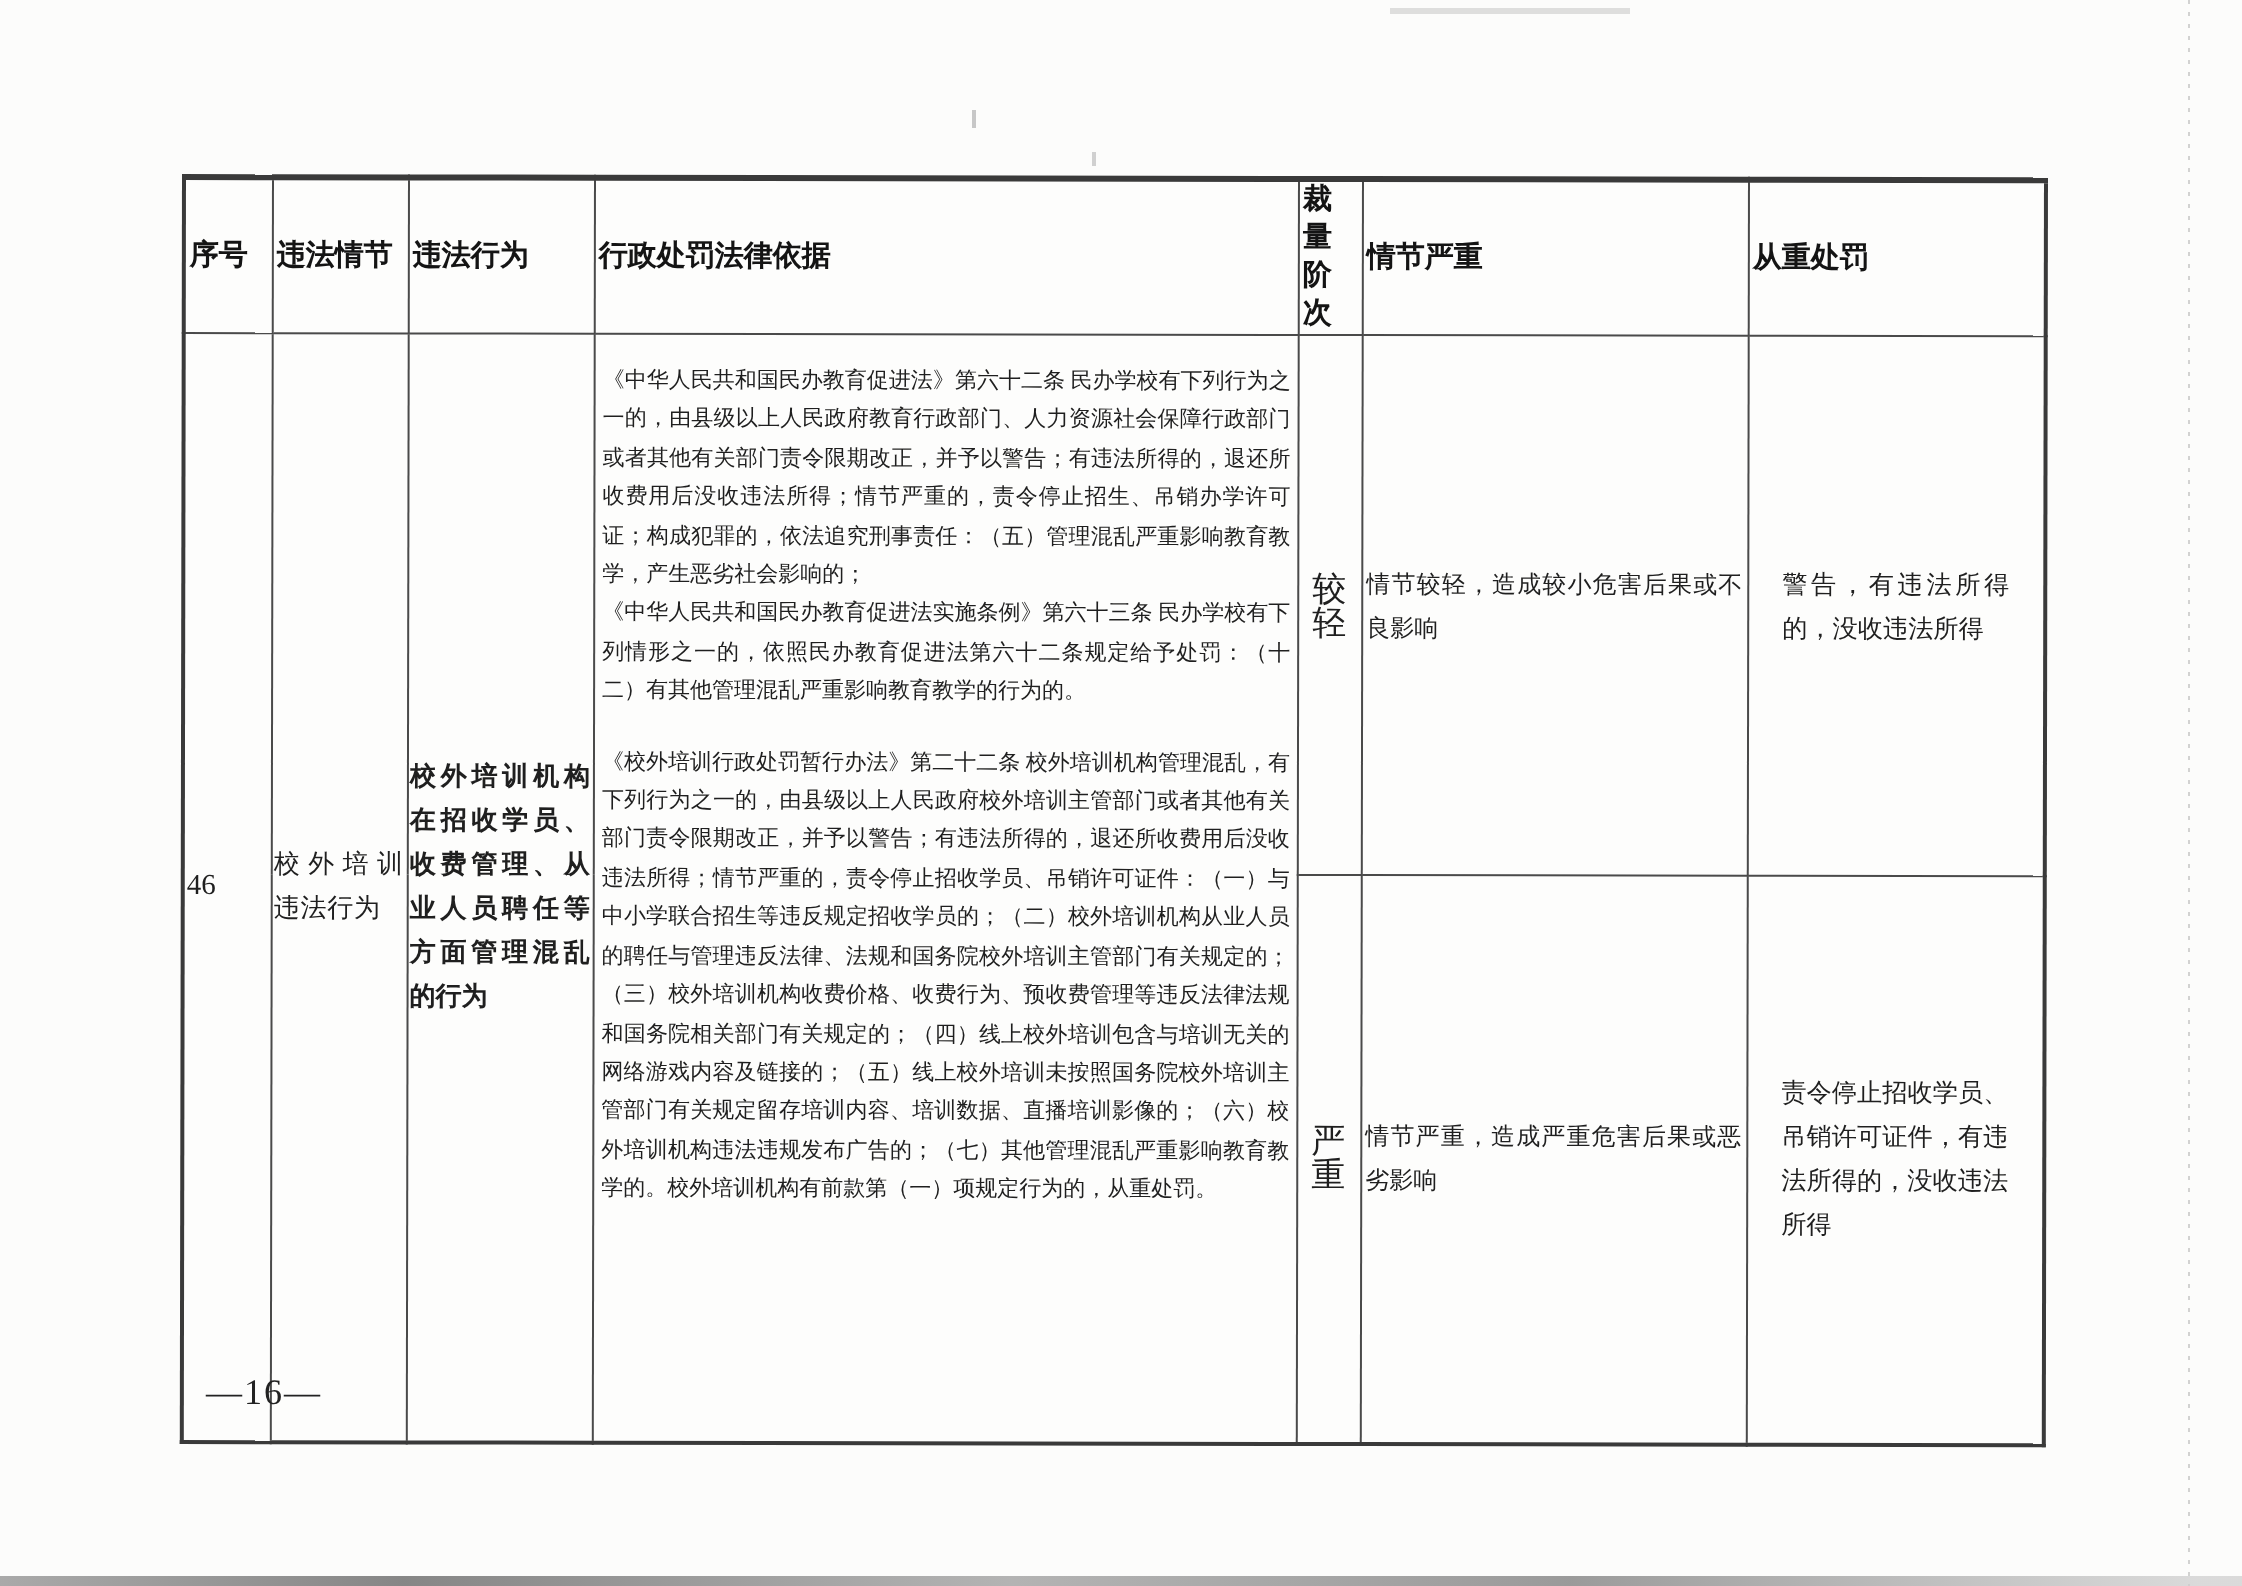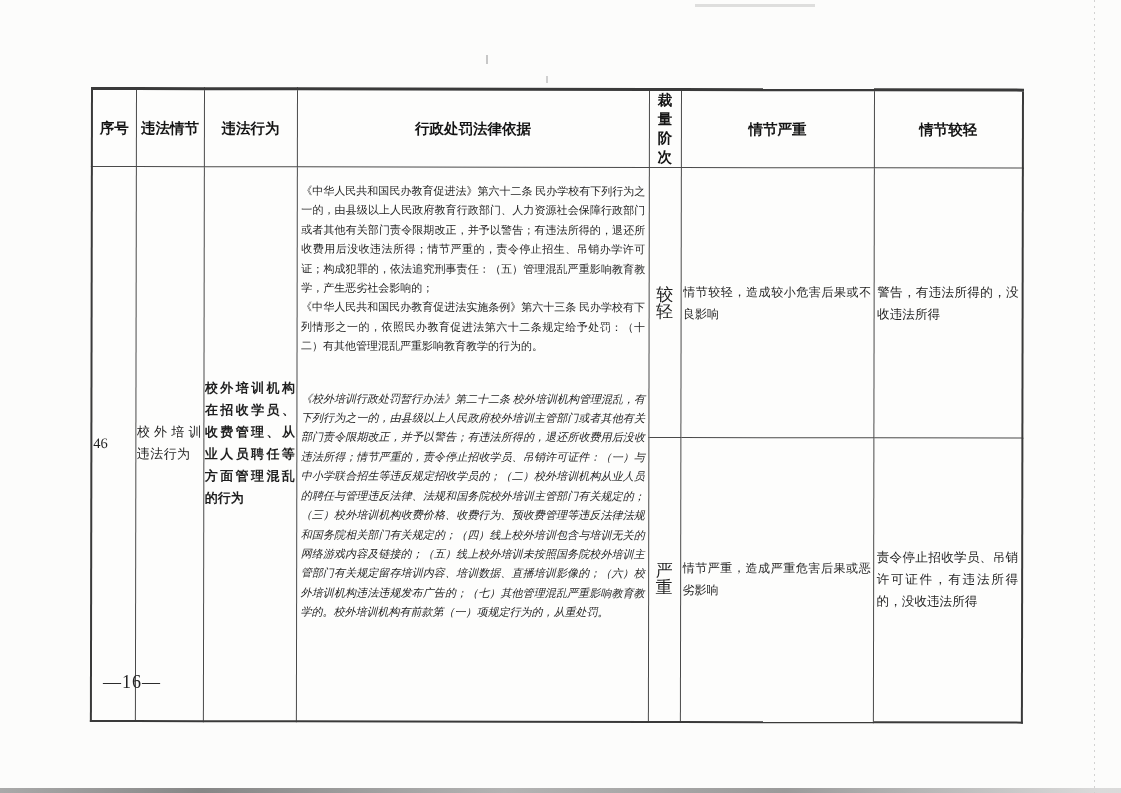--- a/index.html
+++ b/index.html
@@ -31,21 +31,21 @@
   }
   .penalty-table th, .penalty-table td {
     border: 1.5px solid #4a4a4a;
     overflow: hidden;
     box-sizing: border-box;
   }
   .penalty-table th {
     font-size: 14.5px;
     font-weight: bold;
     color: #141414;
-    text-align: center;
+    text-align: left;
     vertical-align: middle;
     padding: 0 2px;
     line-height: 19px;
   }
   tr.hdr { height: 45px; }
   tr.r1  { height: 270px; }
   tr.r2  { height: 284px; }
 
   td.c-seq {
     vertical-align: middle;
@@ -63,39 +63,39 @@
     font-size: 13px; line-height: 22px;
     padding: 0 1px; text-align: justify; font-weight: bold;
   }
   td.c-legal {
     vertical-align: top;
     font-size: 11px; line-height: 19.4px;
     padding: 14px 3px 0 4px;
     text-align: justify;
   }
   td.c-legal p { margin: 0; }
-  td.c-legal p.gap { margin-top: 33px; font-style: italic; }
+  td.c-legal p.gap { margin-top: 16px; }
   td.c-tier {
     text-align: center; vertical-align: middle;
     font-size: 17px; line-height: 17px; padding: 0;
   }
   td.c-circ {
     vertical-align: middle;
     font-size: 12px; line-height: 22px;
     padding: 0 2px; text-align: justify;
   }
   td.c-bench {
     vertical-align: middle;
     font-size: 12.6px; line-height: 22px;
-    padding: 0 3px; text-align: justify;
+    padding: 0 17px; text-align: justify;
   }
 
   .page-number {
     position: absolute;
-    left: 103px; top: 672px;
+    left: 103px; top: 686px;
     font-size: 18px;
     letter-spacing: 1px;
     color: #222;
   }
 
   
   .artifact { position: absolute; pointer-events: none; }
   .edge-dots {
     left: 1094px; top: 0; width: 1px; height: 793px;
     background-image: repeating-linear-gradient(
@@ -129,21 +129,21 @@
         <col style="width:149px">
       </colgroup>
       <thead>
         <tr class="hdr">
           <th>序号</th>
           <th>违法情节</th>
           <th>违法行为</th>
           <th>行政处罚法律依据</th>
           <th>裁量阶次</th>
           <th>情节严重</th>
-          <th>情节较轻</th>
+          <th>从重处罚</th>
         </tr>
       </thead>
       <tbody>
         <tr class="r1">
           <td class="c-seq" rowspan="2">46</td>
           <td class="c-type" rowspan="2">校外培训违法行为</td>
           <td class="c-illegal" rowspan="2">校外培训机构在招收学员、收费管理、从业人员聘任等方面管理混乱的行为</td>
           <td class="c-legal" rowspan="2">
             <p>《中华人民共和国民办教育促进法》第六十二条 民办学校有下列行为之一的，由县级以上人民政府教育行政部门、人力资源社会保障行政部门或者其他有关部门责令限期改正，并予以警告；有违法所得的，退还所收费用后没收违法所得；情节严重的，责令停止招生、吊销办学许可证；构成犯罪的，依法追究刑事责任：（五）管理混乱严重影响教育教学，产生恶劣社会影响的；</p>
             <p>《中华人民共和国民办教育促进法实施条例》第六十三条 民办学校有下列情形之一的，依照民办教育促进法第六十二条规定给予处罚：（十二）有其他管理混乱严重影响教育教学的行为的。</p>

